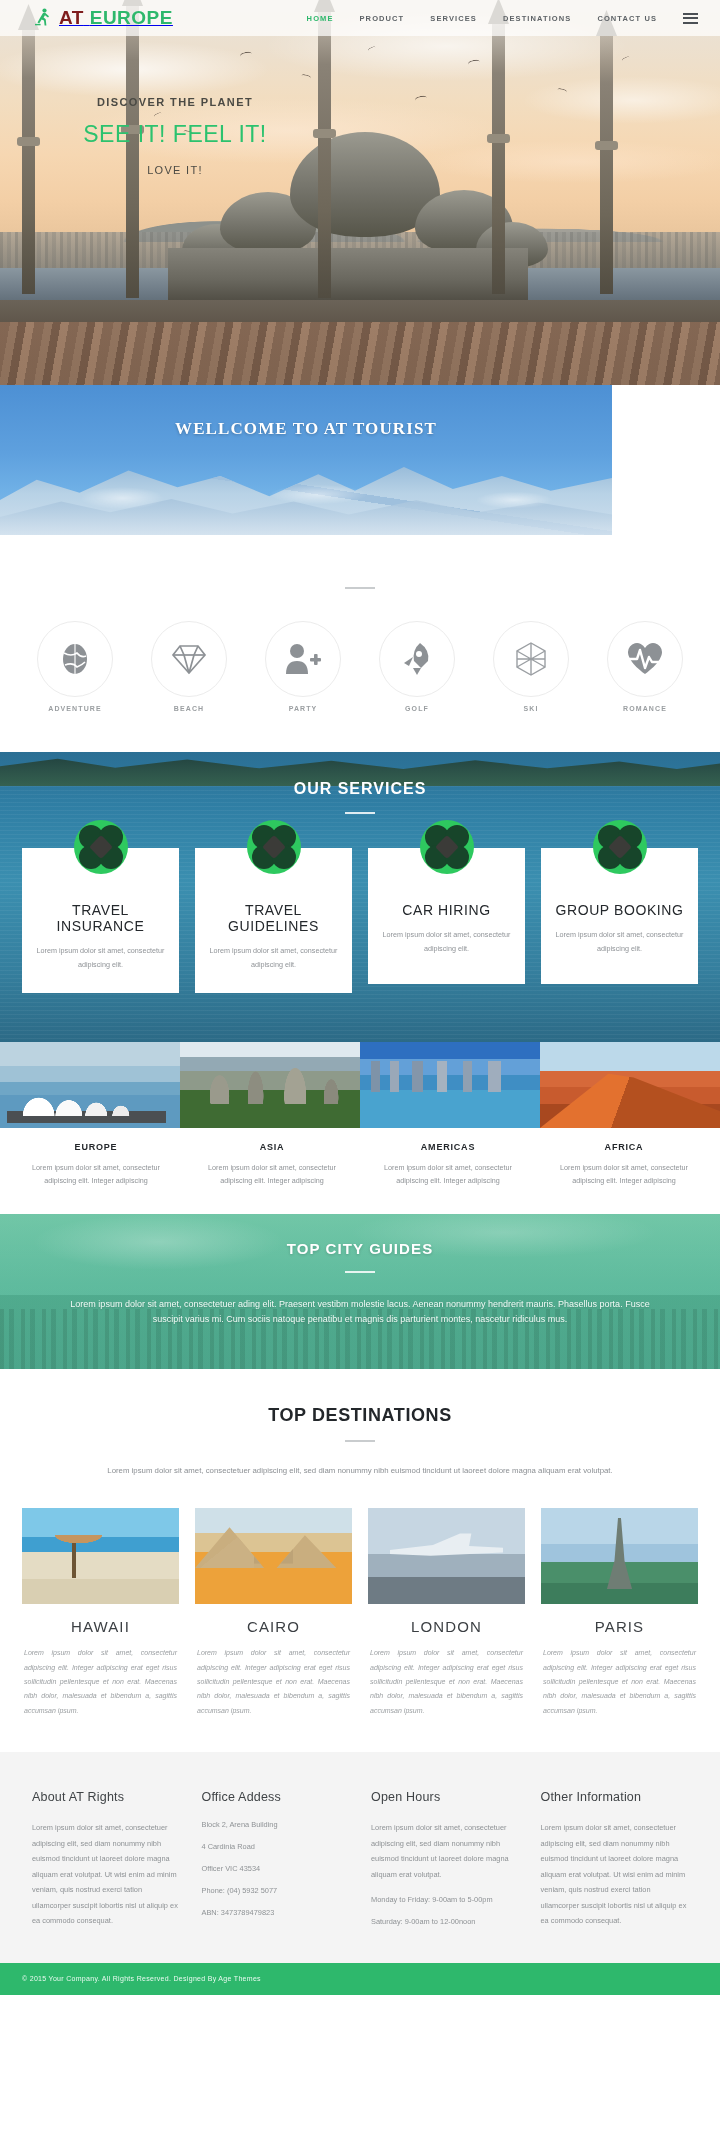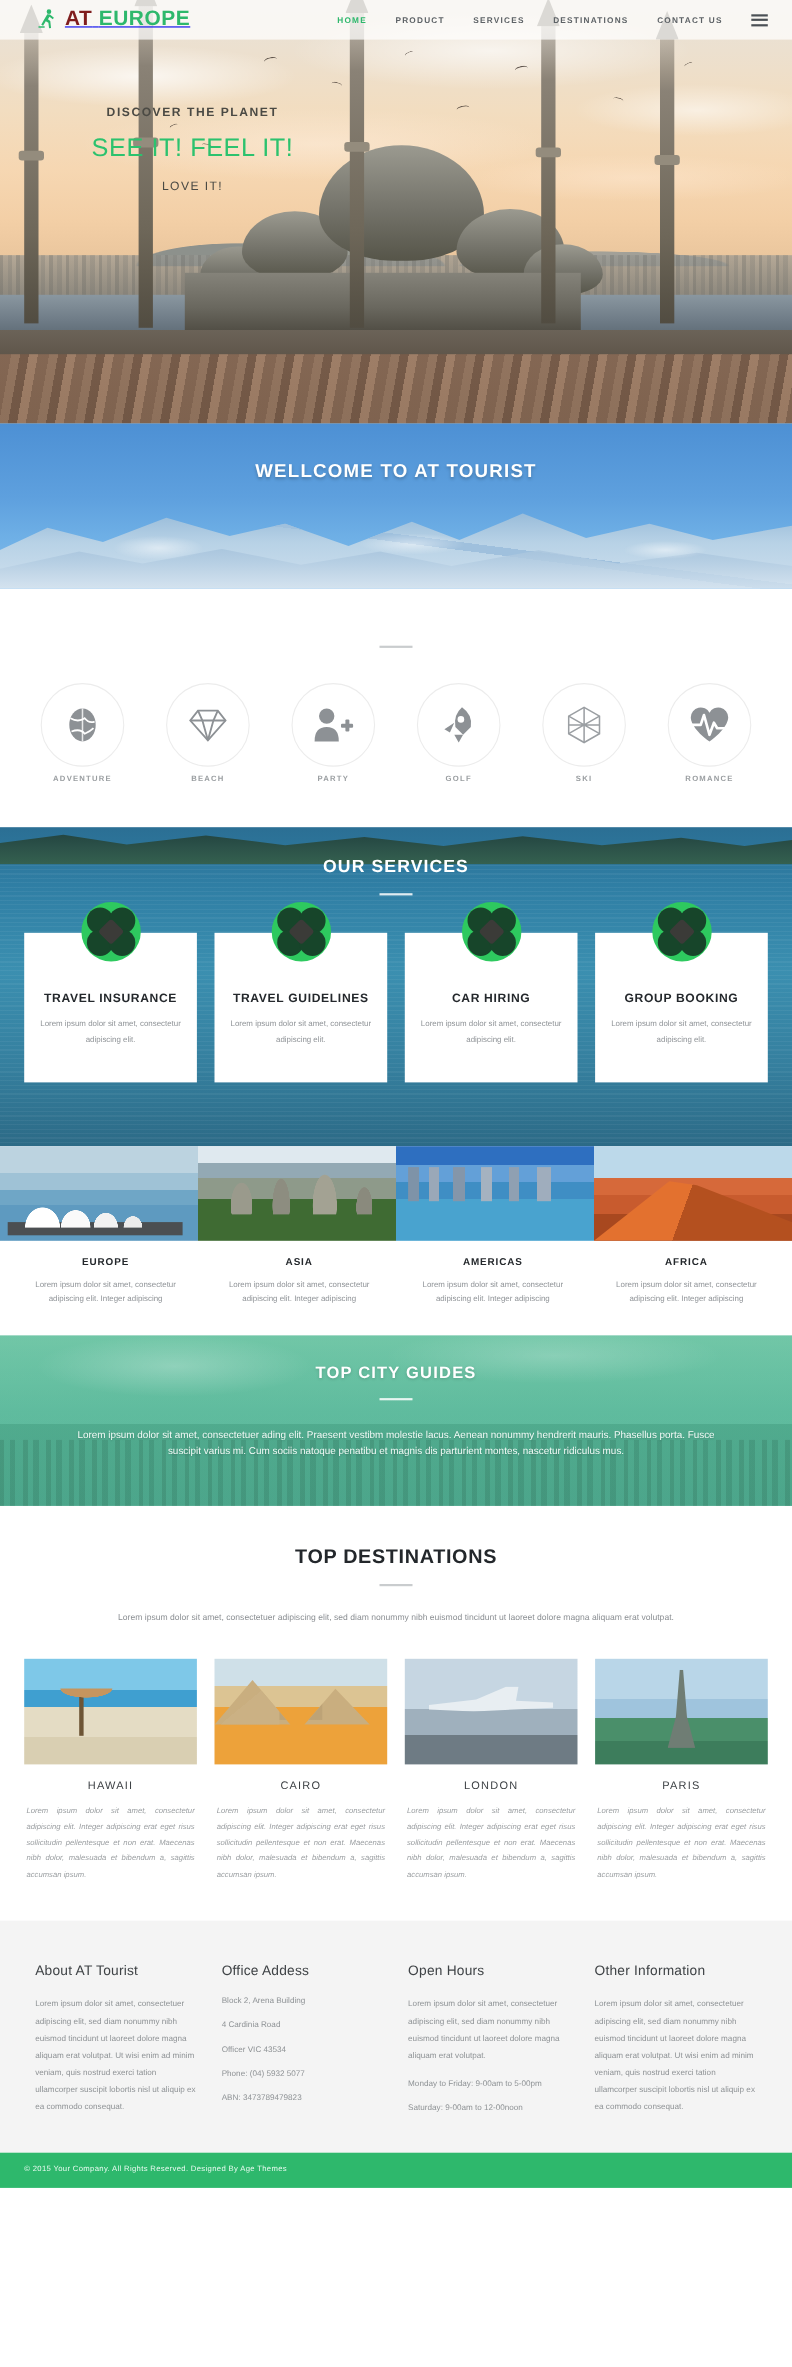--- a/index.html
+++ b/index.html
@@ -137,22 +137,23 @@
     font-size:23px; letter-spacing:.5px; color:#2cc26e; margin-top:13px;
     font-weight:400; white-space:nowrap;
   }
   .hero-sub {
     font-size:11px; letter-spacing:1.3px; color:#4b4a44; margin-top:16px; font-weight:400;
     text-transform:uppercase;
   }
 
   
   .welcome {
-    position:relative; width:720px; height:150px; overflow:hidden;
+    position:relative; width:612px; height:150px; overflow:hidden;
     background:linear-gradient(to bottom,#4d90d4 0%,#5ea0de 45%,#6fb0e6 70%,#86bdea 100%);
+    font-family:Liberation Serif, serif;
   }
   .welcome-mtn {
     position:absolute; left:0; right:0; bottom:0; height:92px;
     background:
       linear-gradient(to top right, transparent 48%, #9fc0dd 48% 52%, transparent 52%),
       linear-gradient(to bottom, #7ea9cf, #b8d2e6 55%, #cfe0ee);
       clip-path:polygon(0 62%, 6% 40%, 13% 54%, 21% 30%, 29% 48%, 36% 36%, 44% 58%,
                         52% 34%, 58% 52%, 66% 26%, 74% 50%, 82% 36%, 90% 52%, 100% 38%,
                         100% 100%, 0 100%);
   }
@@ -239,21 +240,21 @@
   }
   .clover i:nth-child(1) { left:0; top:0; }
   .clover i:nth-child(2) { right:0; top:0; }
   .clover i:nth-child(3) { left:0; bottom:0; }
   .clover i:nth-child(4) { right:0; bottom:0; }
   .clover u {
     position:absolute; left:50%; top:50%; transform:translate(-50%,-50%) rotate(45deg);
     width:17px; height:17px; background:#3b3b38; border-radius:3px;
   }
   .card-title {
-    font-size:11px; font-weight:bold; letter-spacing:.6px; color:#24282c;
+    font-size:14px; font-weight:normal; letter-spacing:.6px; color:#24282c;
   }
   .card-text {
     font-size:7.2px; color:#8f9397; line-height:1.9; margin-top:10px;
   }
 
   
   .continents { background:#fff; }
   .cont-photos { display:flex; height:86px; }
   .cont-photo { flex:1; position:relative; overflow:hidden; }
   .ph-sydney {
@@ -369,21 +370,21 @@
     background:#6f7d74;
     clip-path:polygon(44% 0, 56% 0, 70% 60%, 100% 100%, 0 100%, 30% 60%);
   }
   .dp-london { background:linear-gradient(to bottom,#c6d6e2 0 48%,#9fb0bd 48% 72%,#6e7b84 72% 100%); }
   .dp-london:after {
     content:""; position:absolute; left:14%; top:26%; width:72%; height:30%;
     background:#e8eef2;
     clip-path:polygon(0 58%, 38% 40%, 62% 0, 72% 0, 70% 44%, 100% 50%, 100% 66%, 36% 78%, 0 72%);
   }
   .dest-name {
-    font-size:10px; letter-spacing:1.1px; color:#3b3f43; margin-top:14px;
+    font-size:15px; letter-spacing:1.1px; color:#3b3f43; margin-top:14px;
   }
   .dest-desc {
     font-size:7px; color:#9a9ea1; line-height:2.05; margin-top:11px;
     text-align:justify; font-style:italic; padding:0 2px;
   }
 
   
   .footer { background:#f4f4f4; padding:38px 32px 34px; display:flex; gap:22px; }
   .fcol { flex:1; }
   .fcol-title {
@@ -682,21 +683,21 @@
       <div class="dest">
         <div class="dest-photo dp-paris"></div>
         <div class="dest-name">PARIS</div>
         <div class="dest-desc">Lorem ipsum dolor sit amet, consectetur adipiscing elit. Integer adipiscing erat eget risus sollicitudin pellentesque et non erat. Maecenas nibh dolor, malesuada et bibendum a, sagittis accumsan ipsum.</div>
       </div>
     </div>
   </section>
 
   <footer class="footer">
     <div class="fcol">
-      <div class="fcol-title">About AT Tourist</div>
+      <div class="fcol-title">About AT Rights</div>
       <div class="fcol-text">Lorem ipsum dolor sit amet, consectetuer adipiscing elit, sed diam nonummy nibh euismod tincidunt ut laoreet dolore magna aliquam erat volutpat. Ut wisi enim ad minim veniam, quis nostrud exerci tation ullamcorper suscipit lobortis nisl ut aliquip ex ea commodo consequat.</div>
     </div>
     <div class="fcol">
       <div class="fcol-title">Office Addess</div>
       <div class="fline first">Block 2, Arena Building</div>
       <div class="fline">4 Cardinia Road</div>
       <div class="fline">Officer VIC 43534</div>
       <div class="fline">Phone: (04) 5932 5077</div>
       <div class="fline">ABN: 3473789479823</div>
     </div>

